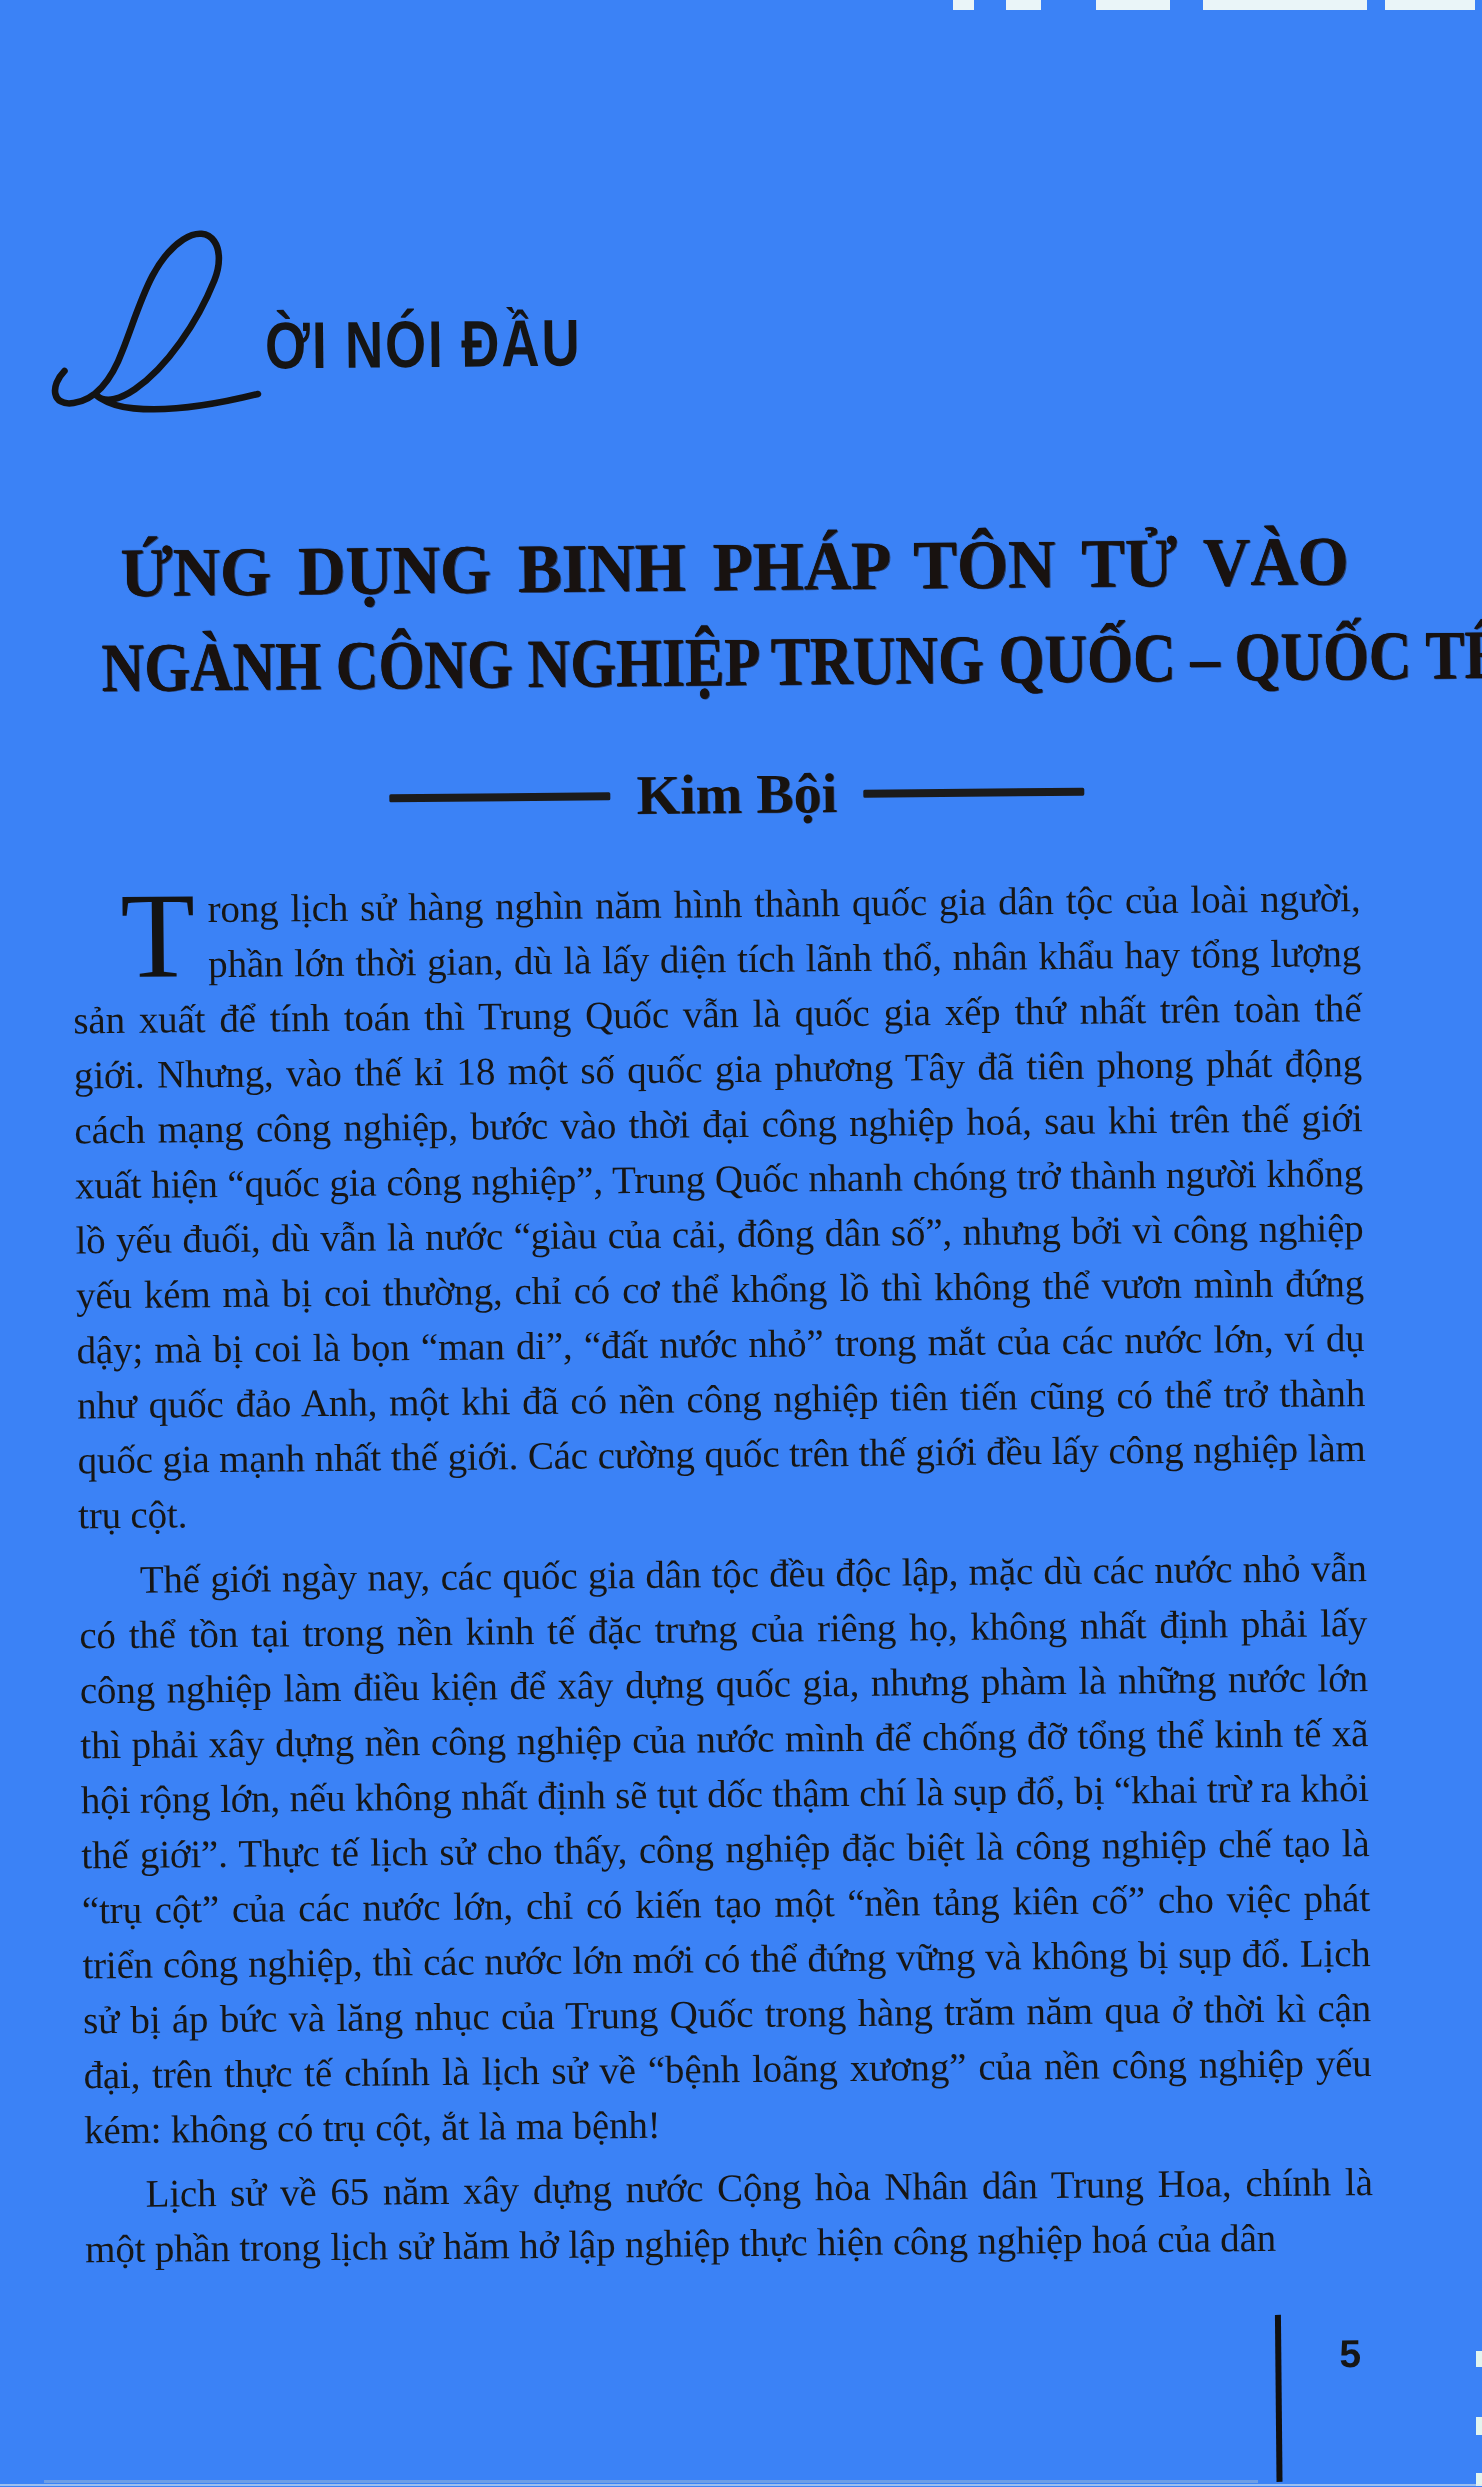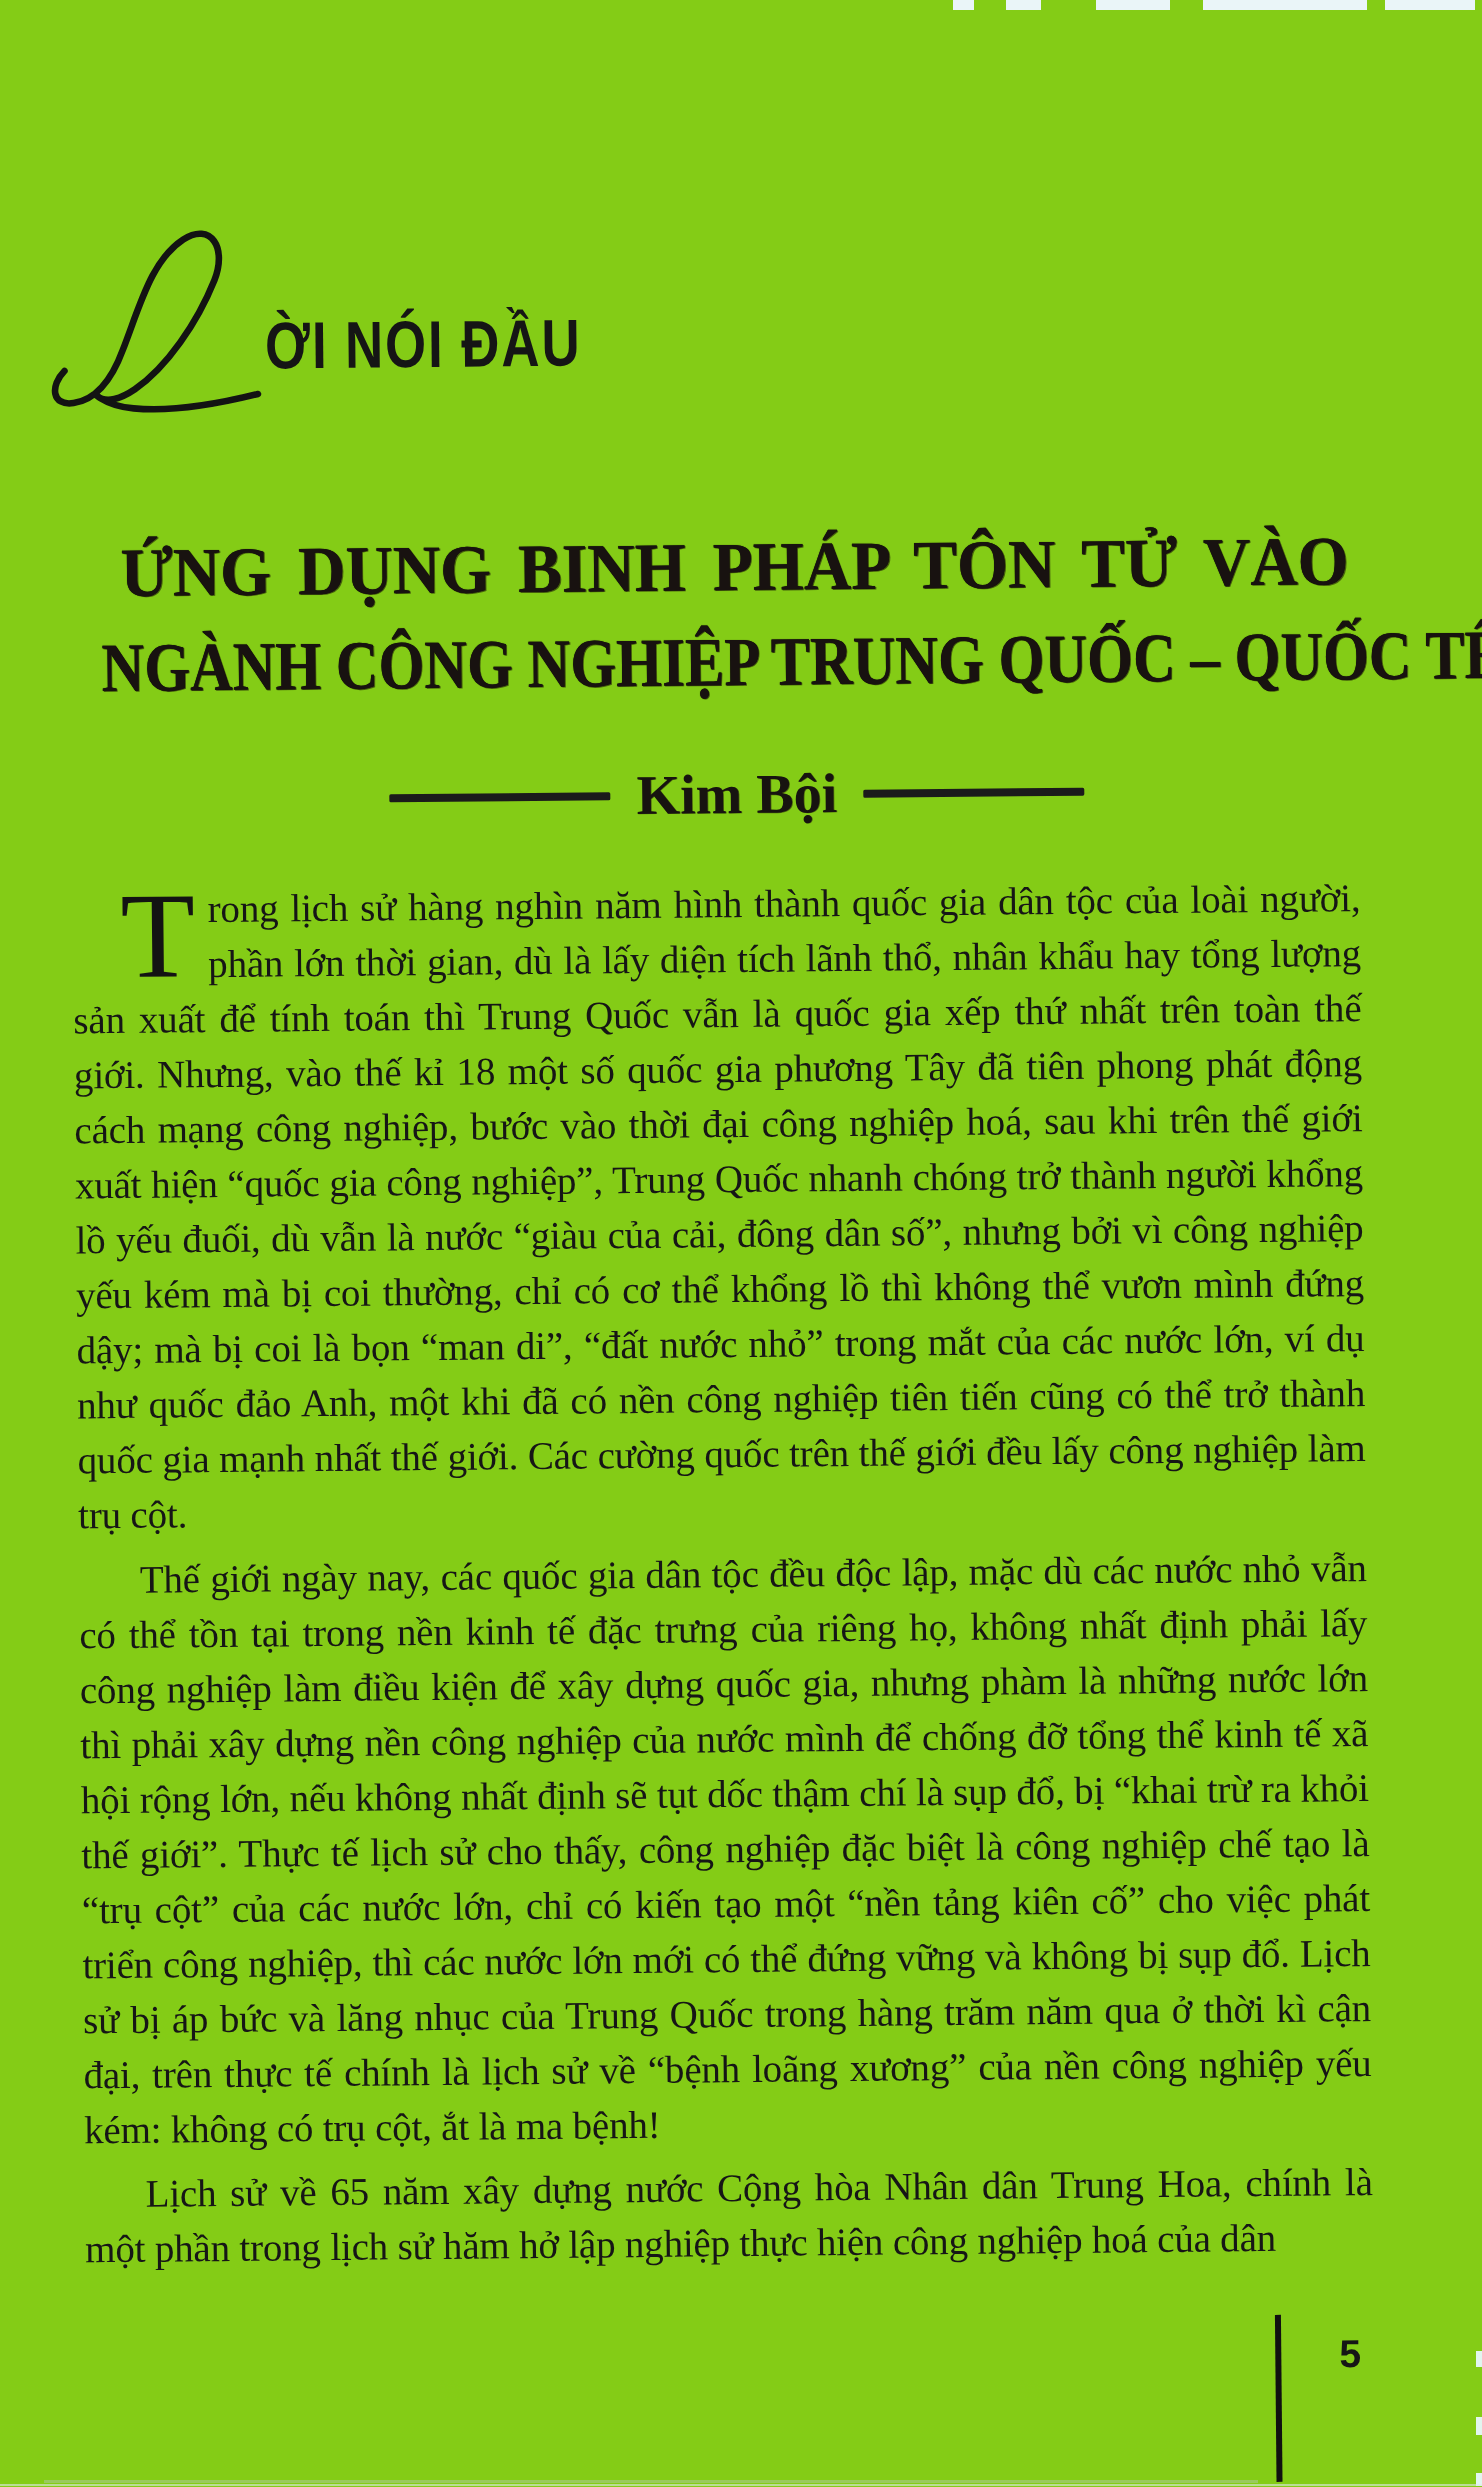--- a/index.html
+++ b/index.html
@@ -1,19 +1,19 @@
 <!DOCTYPE html>
 <html style="font-size:13px"><head>
 <meta charset="utf-8">
 <style>
   html,body{margin:0;padding:0;background:#ffffff;}
   .page{
     position:relative;
     width:1483px;height:2487px;
-    background:#84cc16;
+    background:#3b82f6;
     overflow:hidden;
     font-family:"Liberation Serif","DejaVu Serif",serif;
     color:#141414;
   }
   .content{
     position:absolute;inset:0;
     transform:rotate(-0.55deg);
     transform-origin:741px 1284px;
   }
   

